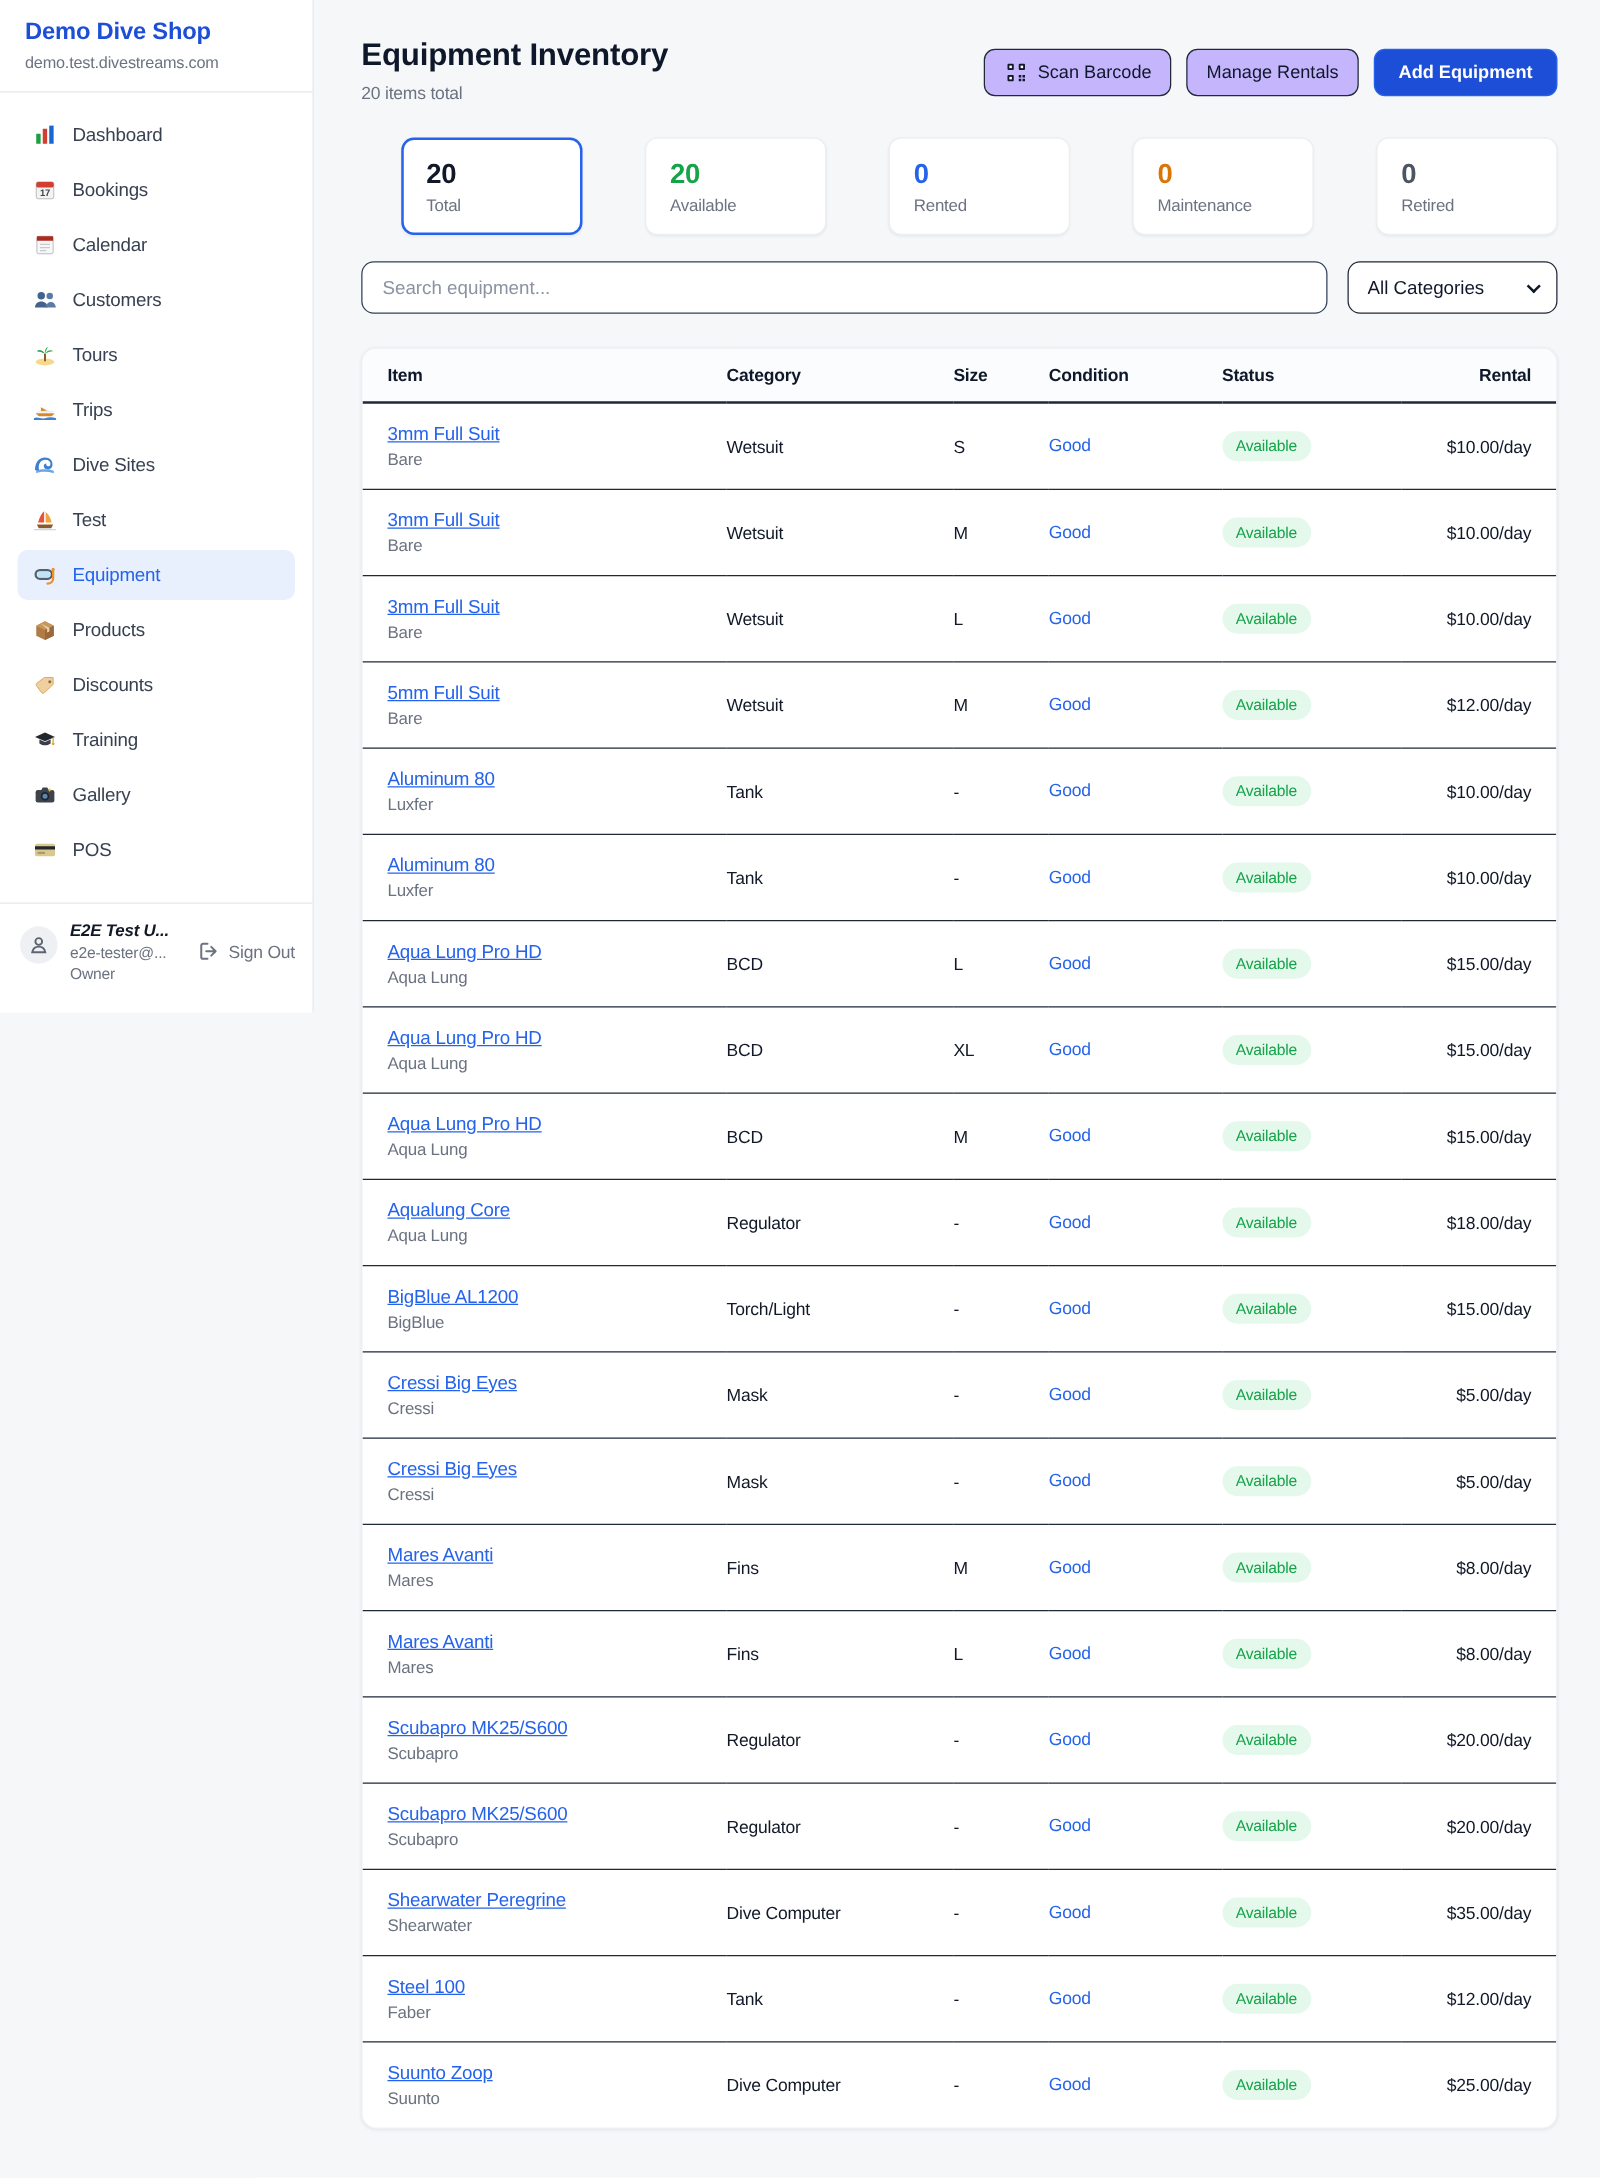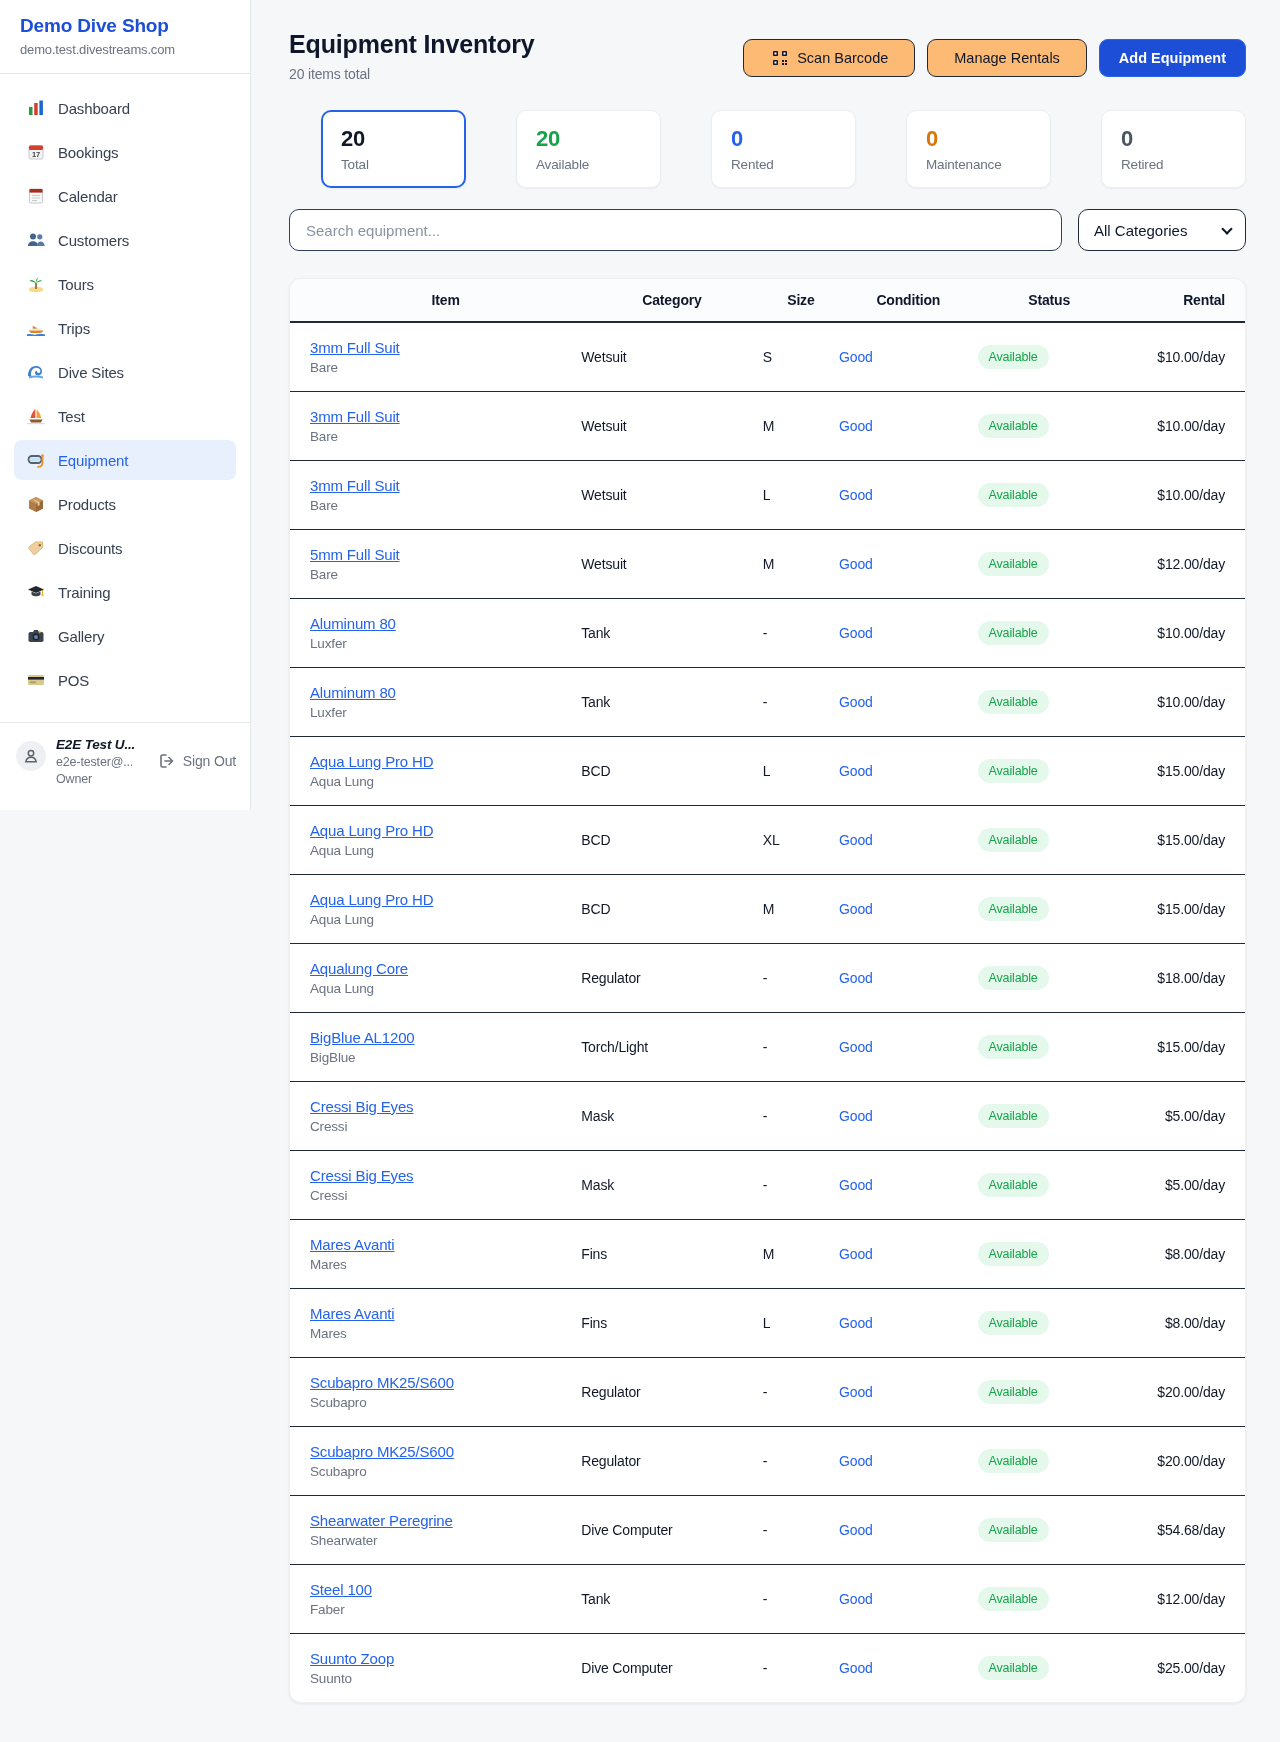--- a/index.html
+++ b/index.html
@@ -43,22 +43,22 @@
   .user-role { font-size:12.5px; color:#6b7280; margin-top:3px; }
   .signout { display:flex; align-items:center; gap:6px; color:#6b7280; font-size:14px;
     cursor:pointer; white-space:nowrap; margin-top:14px; }
   
   .main { position:absolute; left:251px; top:0; width:1029px; padding:30px 34px 0 38px; }
   .page-header { display:flex; justify-content:space-between; align-items:center; }
   .page-title { font-size:25px; font-weight:700; color:#0f172a; }
   .page-subtitle { font-size:14px; color:#6b7280; margin-top:7px; }
   .header-actions { display:flex; gap:12px; align-items:center; margin-top:4px; }
   .btn {
-    display:flex; align-items:center; gap:8px; height:38px; padding:0 26px;
-    border:1px solid #1f2937; border-radius:9px; background:#fdba74;
+    display:flex; align-items:center; gap:8px; height:38px; padding:0 15px;
+    border:1px solid #1f2937; border-radius:9px; background:#c4b5fd;
     font-size:14.5px; font-weight:500; color:#0f172a; cursor:pointer;
     font-family:"Liberation Sans", sans-serif;
   }
   .btn-primary { background:#1d4ed8; border-color:#2563eb; color:#fff; font-weight:600; padding:0 19px; }
   
   .stats { display:flex; gap:18px; margin-top:28px; }
   .stat-card {
     flex:1 1 0; background:#fff; border-radius:10px; padding:15px 19px;
     border:1px solid #eceef1; box-shadow:0 1px 2px rgba(16,24,40,.05); cursor:pointer;margin-left:32px;
   }
@@ -86,21 +86,21 @@
     transform:rotate(45deg); pointer-events:none;
   }
   
   .table-card {
     margin-top:27px; background:#fff; border-radius:12px; overflow:hidden;
     box-shadow:0 1px 3px rgba(16,24,40,.08); border:1px solid #eef0f3;
   }
   table { width:100%; border-collapse:collapse; }
   thead th {
     background:#fbfcfd; font-size:14px; font-weight:700; color:#0f172a;
-    text-align:center; padding:13px 0; border-bottom:2px solid #1f2937;
+    text-align:left; padding:13px 0; border-bottom:2px solid #1f2937;
   }
   th.col-item { padding-left:20px; }
   th.col-rental, td.cell-rental { text-align:right; padding-right:20px; }
   tbody td { height:69px; border-bottom:1.5px solid #1f2937; vertical-align:middle; }
   tbody tr:last-child td { border-bottom:none; }
   .cell-item { padding-left:20px; }
   .item-name { font-size:15px; font-weight:500; color:#2563eb; cursor:pointer;text-decoration:underline; }
   .item-brand { font-size:13.5px; color:#6b7280; margin-top:4px; }
   .cell-cat, .cell-size, .cell-rental { font-size:14px; color:#111827; }
   .cond-link { font-size:14px; color:#2563eb; cursor:pointer; }
@@ -572,21 +572,21 @@
           </tr>
           <tr>
             <td class="cell-item">
               <div class="item-name">Shearwater Peregrine</div>
               <div class="item-brand">Shearwater</div>
             </td>
             <td class="cell-cat"><span>Dive Computer</span></td>
             <td class="cell-size"><span>-</span></td>
             <td class="cell-cond"><a class="cond-link">Good</a></td>
             <td class="cell-status"><span class="badge">Available</span></td>
-            <td class="cell-rental"><span>$54.68/day</span></td>
+            <td class="cell-rental"><span>$35.00/day</span></td>
           </tr>
           <tr>
             <td class="cell-item">
               <div class="item-name">Steel 100</div>
               <div class="item-brand">Faber</div>
             </td>
             <td class="cell-cat"><span>Tank</span></td>
             <td class="cell-size"><span>-</span></td>
             <td class="cell-cond"><a class="cond-link">Good</a></td>
             <td class="cell-status"><span class="badge">Available</span></td>

